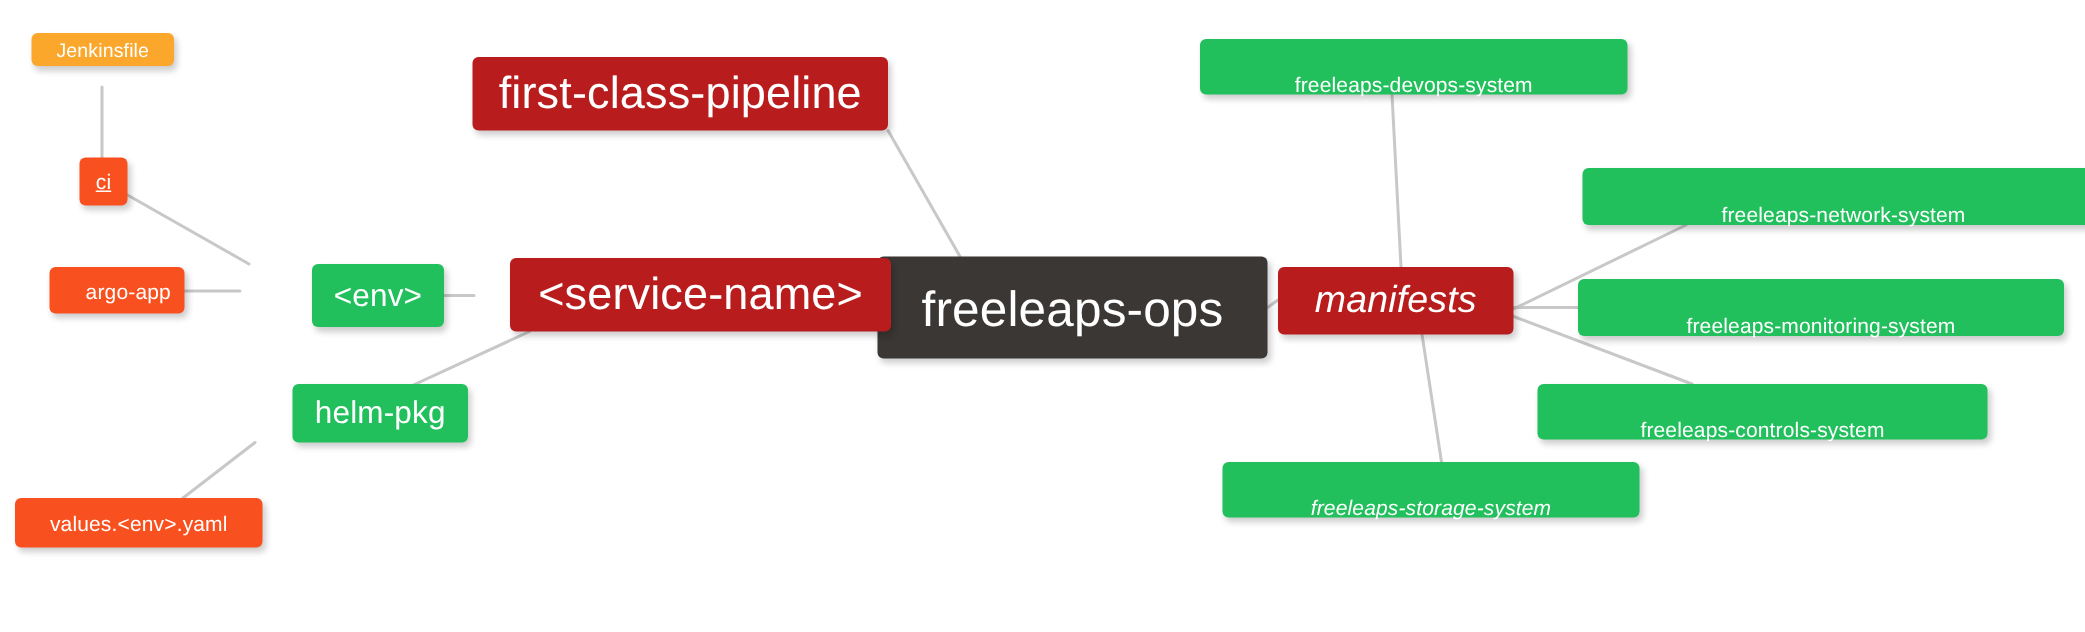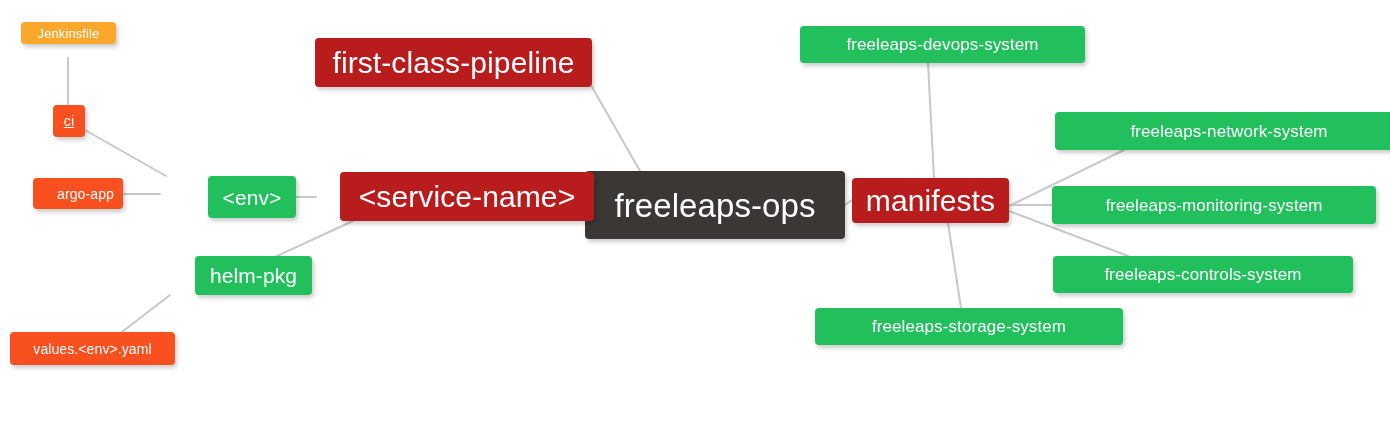--- a/index.html
+++ b/index.html
@@ -46,23 +46,23 @@
   }
   
   .c-root   { background: #3b3735; padding-left: 10px; }
   .c-blue   { background: #b91c1c; }
   .c-green  { background: #21c05c; }
   .c-orange { background: #faa72c; }
   .c-red    { background: #f9501f; }
   
   .s-root   { font-size: 33px; }
   .s-xl     { font-size: 30px; }
-  .s-lg     { font-size: 30px; }
+  .s-lg     { font-size: 25px; font-style: italic; }
   .s-md     { font-size: 21px; margin-left: 48px; }
-  .s-sm     { font-size: 17px; }
+  .s-sm     { font-size: 14px; align-items: flex-end; }
   .s-xs     { font-size: 14px; }
   .s-xxs    { font-size: 13px; }
 </style>
 </head>
 <body>
 
 <div id="mindmap-canvas">
   <svg id="edge-layer" viewBox="0 0 1390 421">
       <polyline points="585,205 570,197" fill="none" stroke="#c8c8c8" stroke-width="2" stroke-linecap="round"></polyline>
       <polyline points="640,171 592,87" fill="none" stroke="#c8c8c8" stroke-width="2" stroke-linecap="round"></polyline>
@@ -112,20 +112,20 @@
       </div>
       <div class="node c-green s-sm" style="left: 800px; top: 26px; width: 285px; height: 37px;">
         <span class="node-label">freeleaps-devops-system</span>
       </div>
       <div class="node c-green s-sm" style="left: 1055px; top: 112px; width: 348px; height: 38px;">
         <span class="node-label">freeleaps-network-system</span>
       </div>
       <div class="node c-green s-sm" style="left: 1052px; top: 186px; width: 324px; height: 38px;">
         <span class="node-label">freeleaps-monitoring-system</span>
       </div>
-      <div class="node c-green s-sm" style="left: 1053px; top: 256px; width: 300px; height: 37px;">
+      <div class="node c-green s-sm" style="left: 1025px; top: 256px; width: 300px; height: 37px;">
         <span class="node-label">freeleaps-controls-system</span>
       </div>
-      <div class="node c-green s-sm" style="left: 815px; top: 308px; width: 308px; height: 37px;">
+      <div class="node c-green s-sm" style="left: 815px; top: 308px; width: 278px; height: 37px; font-style: italic;">
         <span class="node-label">freeleaps-storage-system</span>
       </div>
     </div>
 </div>
 
 </body></html>

